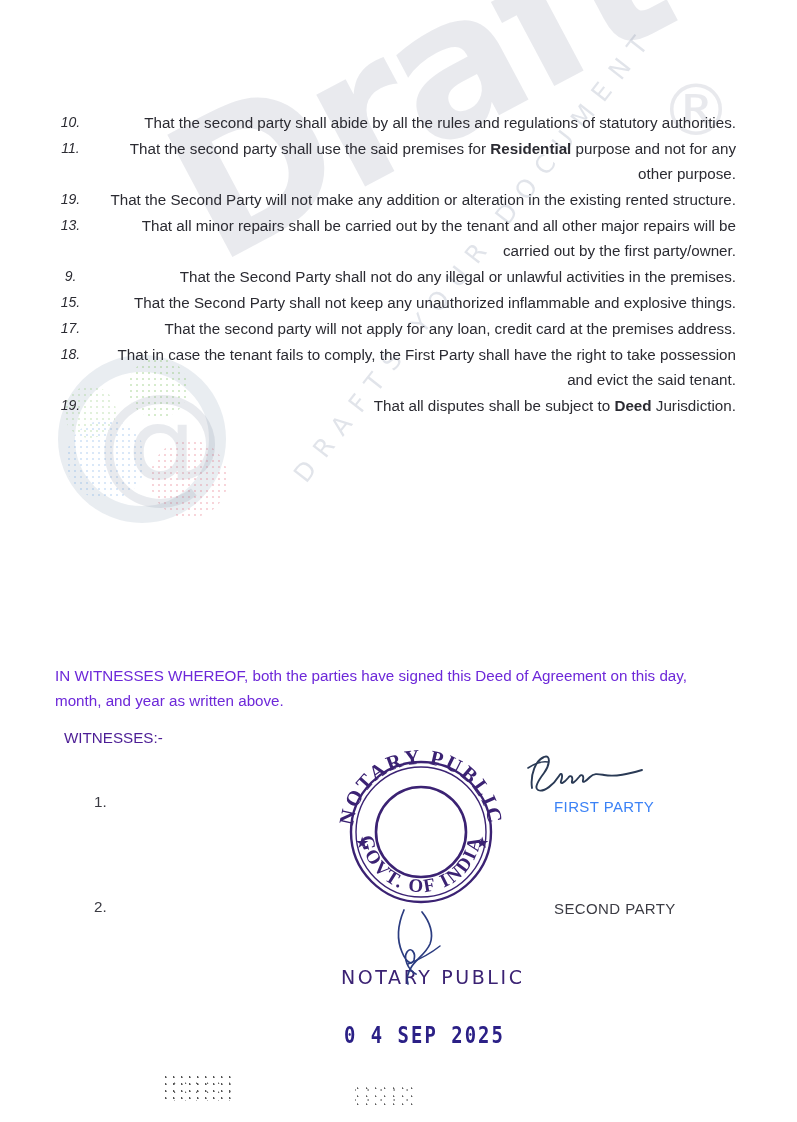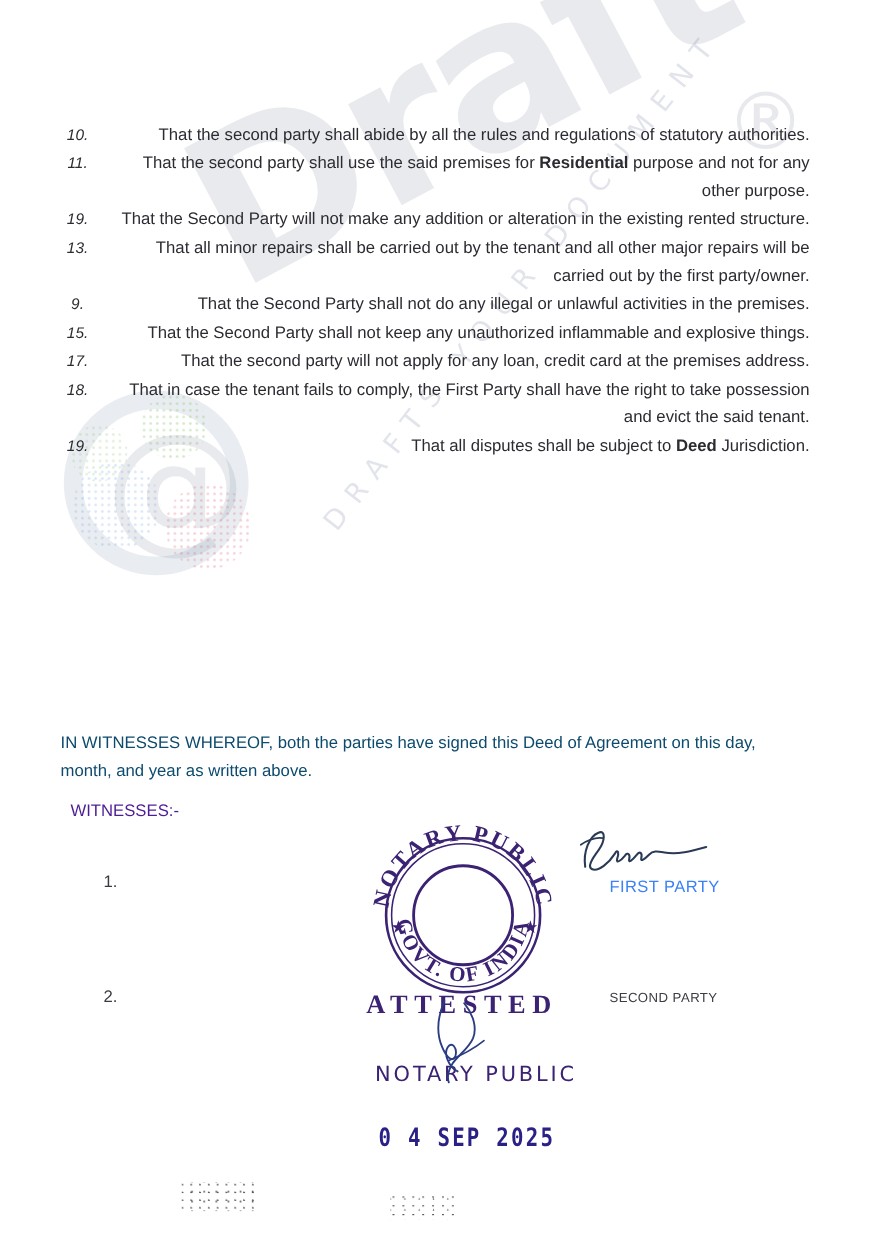--- a/index.html
+++ b/index.html
@@ -156,21 +156,21 @@
   }
   .clause-text b { font-weight: 700; }
 
   .witness-stmt {
     position: absolute;
     left: 55px;
     top: 663px;
     width: 660px;
     font-size: 15.2px;
     line-height: 25px;
-    color: #0c4a6e;
+    color: #6d28d9;
   }
   .witness-label {
     position: absolute;
     left: 64px;
     top: 729px;
     font-size: 15.2px;
     color: #4c1d95;
   }
   .witness-1 {
     position: absolute;
@@ -191,21 +191,21 @@
     left: 554px;
     top: 798px;
     font-size: 15px;
     color: #3b82f6;
     letter-spacing: 0.4px;
   }
   .second-party-label {
     position: absolute;
     left: 554px;
     top: 900px;
-    font-size: 12px;
+    font-size: 15px;
     color: #3c3c44;
     letter-spacing: 0.4px;
   }
 
   
   .signature-fp {
     position: absolute;
     left: 524px;
     top: 748px;
     width: 140px;
@@ -375,21 +375,20 @@
         <textPath href="#arcTop" startOffset="50%" text-anchor="middle" id="sealTop">NOTARY PUBLIC</textPath>
       </text>
       <text font-family="'Liberation Serif', serif" font-size="19" font-weight="700" fill="#3b2273" letter-spacing="2">
         <textPath href="#arcBottom" startOffset="50%" text-anchor="middle" id="sealBottom">GOVT. OF INDIA</textPath>
       </text>
       <text x="21" y="103" font-size="16" fill="#3b2273" font-family="'DejaVu Sans', sans-serif" id="sealStarL">★</text>
       <text x="141" y="103" font-size="16" fill="#3b2273" font-family="'DejaVu Sans', sans-serif" id="sealStarR">★</text>
     </svg>
   </div>
 
-  <div class="attested">ATTESTED</div>
 
   <svg class="notary-sig" viewBox="0 0 90 90">
     <path d="M26,2 C20,16 18,30 24,44 C28,54 34,58 36,52 C38,45 33,38 29,44 C25,50 30,62 38,66" fill="none" stroke="#2b3c80" stroke-width="1.7" stroke-linecap="round"></path>
     <path d="M44,4 C52,14 56,26 52,36 C48,45 40,50 34,58 C30,64 28,70 30,76" fill="none" stroke="#2b3c80" stroke-width="1.7" stroke-linecap="round"></path>
     <path d="M30,56 C40,52 52,46 62,38" fill="none" stroke="#2b3c80" stroke-width="1.5" stroke-linecap="round"></path>
   </svg>
 
   <div class="notary-public-line">NOTARY PUBLIC</div>
   <div class="date-stamp">0 4 SEP 2025</div>
 

